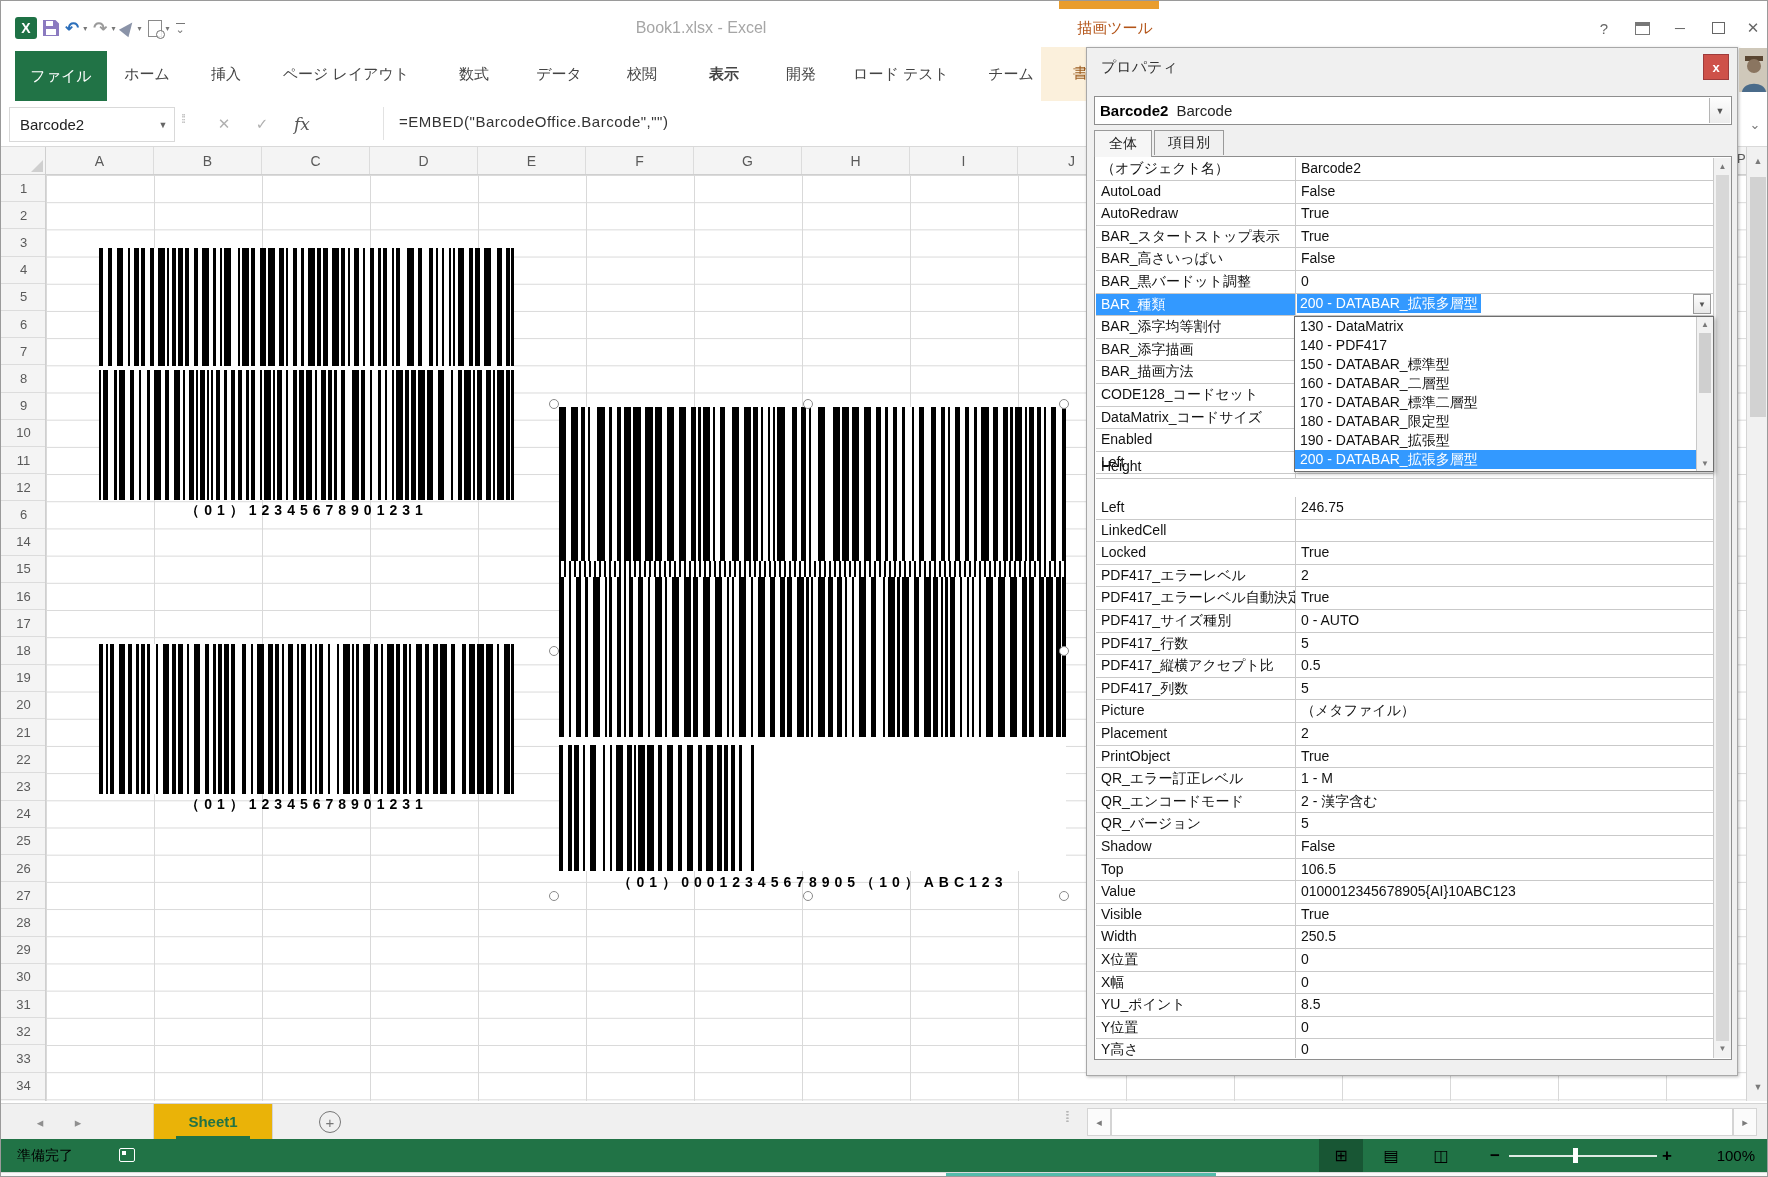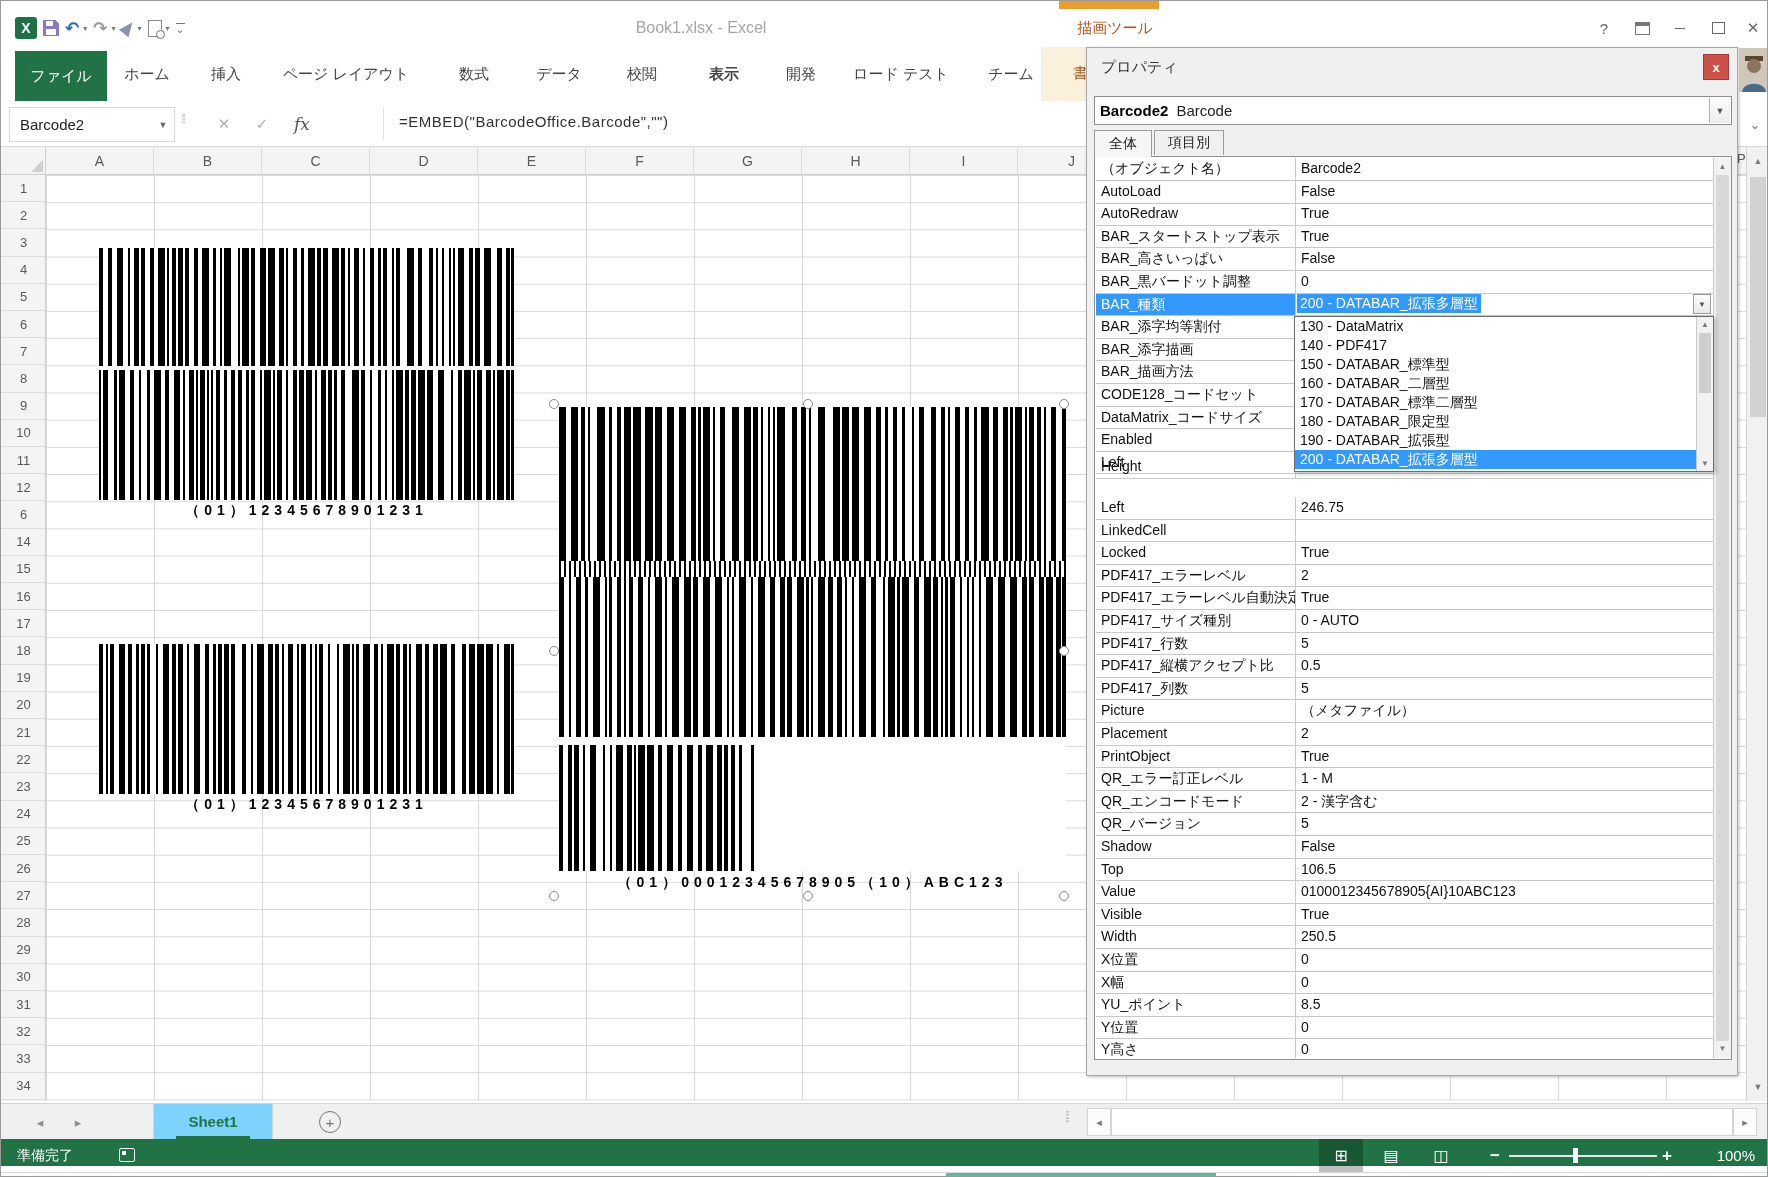--- a/index.html
+++ b/index.html
@@ -88,29 +88,29 @@
   .valbtn{position:absolute;left:606px;top:246px;width:18px;height:20px;background:linear-gradient(#fdfdfd,#e8e8e8);border:1px solid #9a9a9a;box-sizing:border-box;display:flex;align-items:center;justify-content:center;color:#555;font-size:8px;z-index:4;}
   .pdd{position:absolute;left:207px;top:268px;width:420px;height:156px;background:#fff;border:1px solid #6e6e6e;box-sizing:border-box;z-index:5;box-shadow:2px 2px 4px rgba(0,0,0,.25);}
   .dditem{position:absolute;left:0;width:401px;height:19px;line-height:19px;font-size:14px;padding-left:5px;white-space:nowrap;overflow:hidden;color:#111;box-sizing:border-box;}
   .dditem.sel{background:#3399FF;color:#fff;}
   .ddsb{position:absolute;right:0;top:0;width:17px;height:154px;background:#f2f2f2;border-left:1px solid #c9c9c9;box-sizing:border-box;}
   .ddsb .sb-btn{width:16px;height:15px;font-size:8px;}
   .ddsb .thumb{position:absolute;left:2px;top:16px;width:12px;height:60px;background:#cfcfcf;}
   
   .tabbar{position:absolute;left:0;top:1102px;width:1768px;height:36px;background:#f0f0f0;border-top:1px solid #d4d4d4;box-sizing:border-box;}
   .navarr{position:absolute;top:0;height:36px;width:30px;display:flex;align-items:center;justify-content:center;color:#8f8f8f;font-size:13px;}
-  .sheettab{position:absolute;left:152px;top:0;width:120px;height:35px;background:#7dd3fc;border-left:1px solid #d4d4d4;border-right:1px solid #d4d4d4;display:flex;align-items:center;justify-content:center;font-size:15px;font-weight:bold;box-sizing:border-box;}
+  .sheettab{position:absolute;left:152px;top:0;width:120px;height:35px;background:#eab308;border-left:1px solid #d4d4d4;border-right:1px solid #d4d4d4;display:flex;align-items:center;justify-content:center;font-size:15px;font-weight:bold;box-sizing:border-box;}
   .sheettab .ul{position:absolute;left:22px;right:22px;bottom:0;height:3px;}
   .newsheet{position:absolute;left:318px;top:7px;width:22px;height:22px;border:1.5px solid #767676;border-radius:50%;color:#767676;display:flex;align-items:center;justify-content:center;font-size:15px;box-sizing:border-box;}
   .tgrip{position:absolute;left:1064px;top:5px;color:#b0b0b0;font-size:14px;letter-spacing:-3px;}
   .hscroll{position:absolute;left:1086px;top:4px;width:670px;height:28px;background:#f0f0f0;}
   .hs-btn{position:absolute;top:0;width:24px;height:28px;background:#fbfbfb;border:1px solid #d4d4d4;box-sizing:border-box;display:flex;align-items:center;justify-content:center;color:#7a7a7a;font-size:11px;}
   .hs-track{position:absolute;left:24px;top:0;width:622px;height:28px;background:#fff;border:1px solid #d4d4d4;box-sizing:border-box;}
   
-  .statusbar{position:absolute;left:0;top:1138px;width:1768px;height:27px;color:#ffffff;font-size:14px;}
+  .statusbar{position:absolute;left:0;top:1138px;width:1768px;height:33px;color:#000000;font-size:14px;}
   .stleft{position:absolute;left:16px;top:0;height:33px;display:flex;align-items:center;}
   .macroicon{position:absolute;left:118px;top:9px;width:16px;height:14px;border:1.5px solid #fff;border-radius:2px;box-sizing:border-box;}
   .macroicon::after{content:"";position:absolute;left:2px;top:2px;width:4px;height:4px;background:#fff;}
   .viewbtn{position:absolute;top:0;width:44px;height:33px;display:flex;align-items:center;justify-content:center;font-size:16px;}
   .viewbtn.active{background:rgba(0,0,0,.25);}
   .zoomctl{position:absolute;top:0;height:33px;display:flex;align-items:center;justify-content:center;font-size:17px;font-weight:bold;}
   .ztrack{position:absolute;left:1508px;top:16px;width:148px;height:2px;background:rgba(255,255,255,.85);}
   .zthumb{position:absolute;left:1572px;top:9px;width:5px;height:15px;background:#fff;}
   .zoomlabel{position:absolute;left:1688px;top:0;width:66px;height:33px;display:flex;align-items:center;justify-content:flex-end;font-size:15px;}
   

